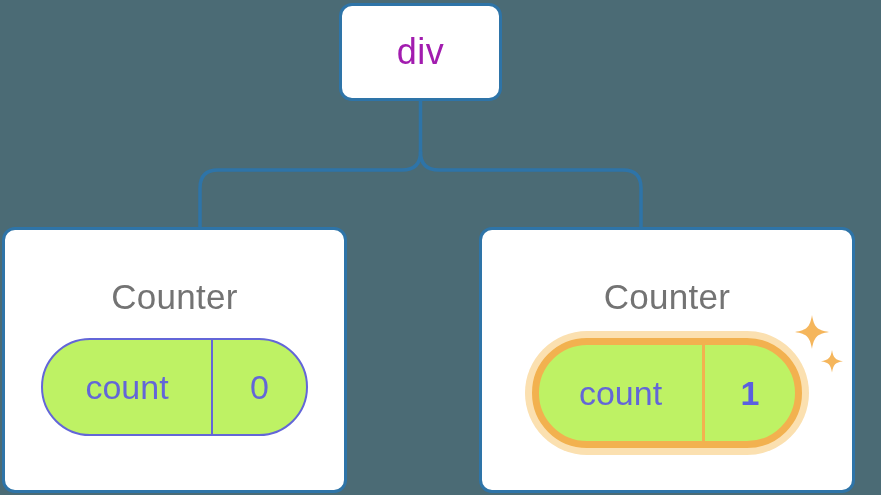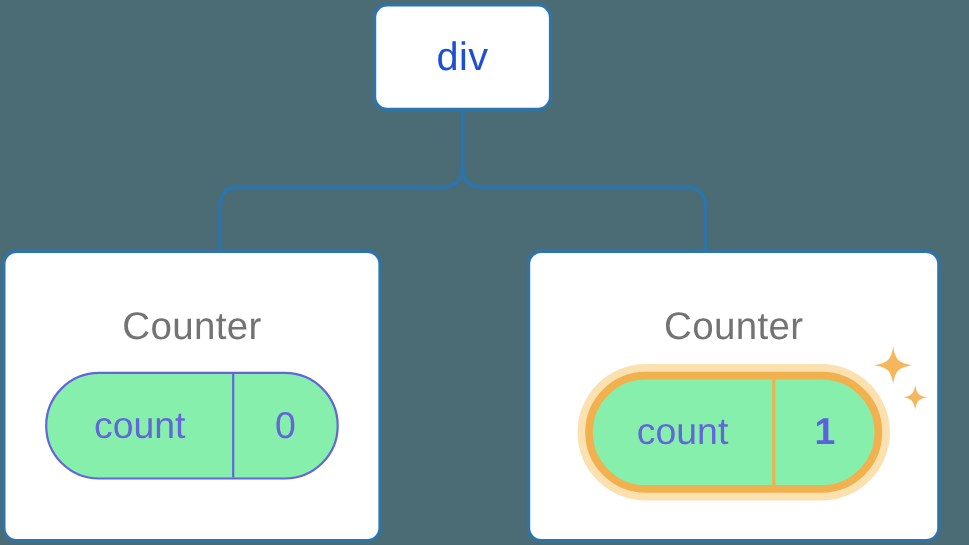--- a/index.html
+++ b/index.html
@@ -43,21 +43,21 @@
     background: #ffffff;
     border: 3px solid #2e74a8;
     border-radius: 13px;
     box-sizing: border-box;
     display: flex;
     align-items: center;
     justify-content: center;
   }
   .root-label {
     font-size: 36px;
-    color: #1d4ed8;
+    color: #a21caf;
     letter-spacing: 0.5px;
     line-height: 1;
   }
 
   
   .card {
     position: absolute;
     background: #ffffff;
     border: 3px solid #2e74a8;
     border-radius: 13px;
@@ -91,21 +91,21 @@
   .pill-wrap {
     position: relative;
     margin-top: 24px;
   }
 
   .pill {
     position: relative;
     display: flex;
     align-items: stretch;
     box-sizing: border-box;
-    background: #86efac;
+    background: #bef264;
   }
 
   .pill-plain {
     width: 267px;
     height: 98px;
     border: 2px solid #6366d8;
     border-radius: 49px;
   }
 
   .pill-highlight {

